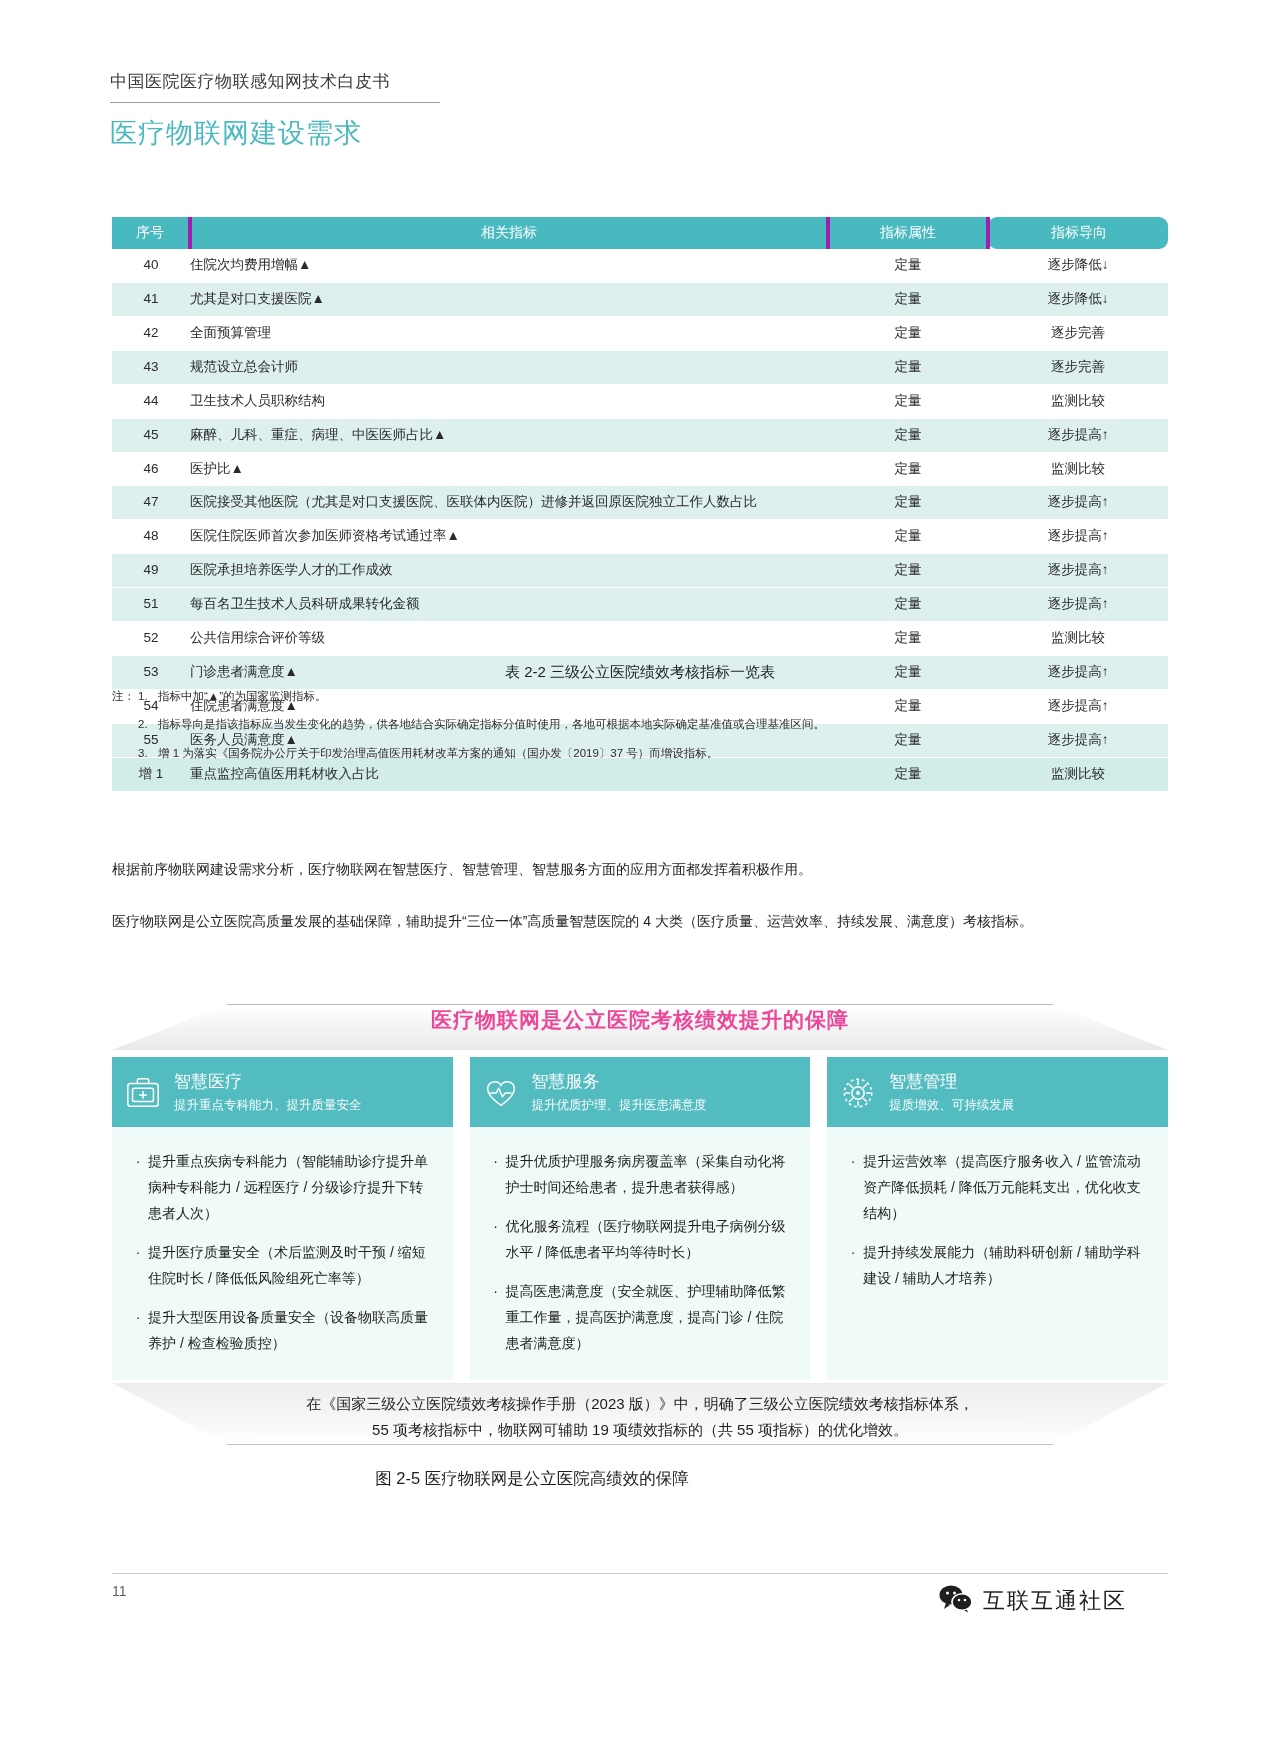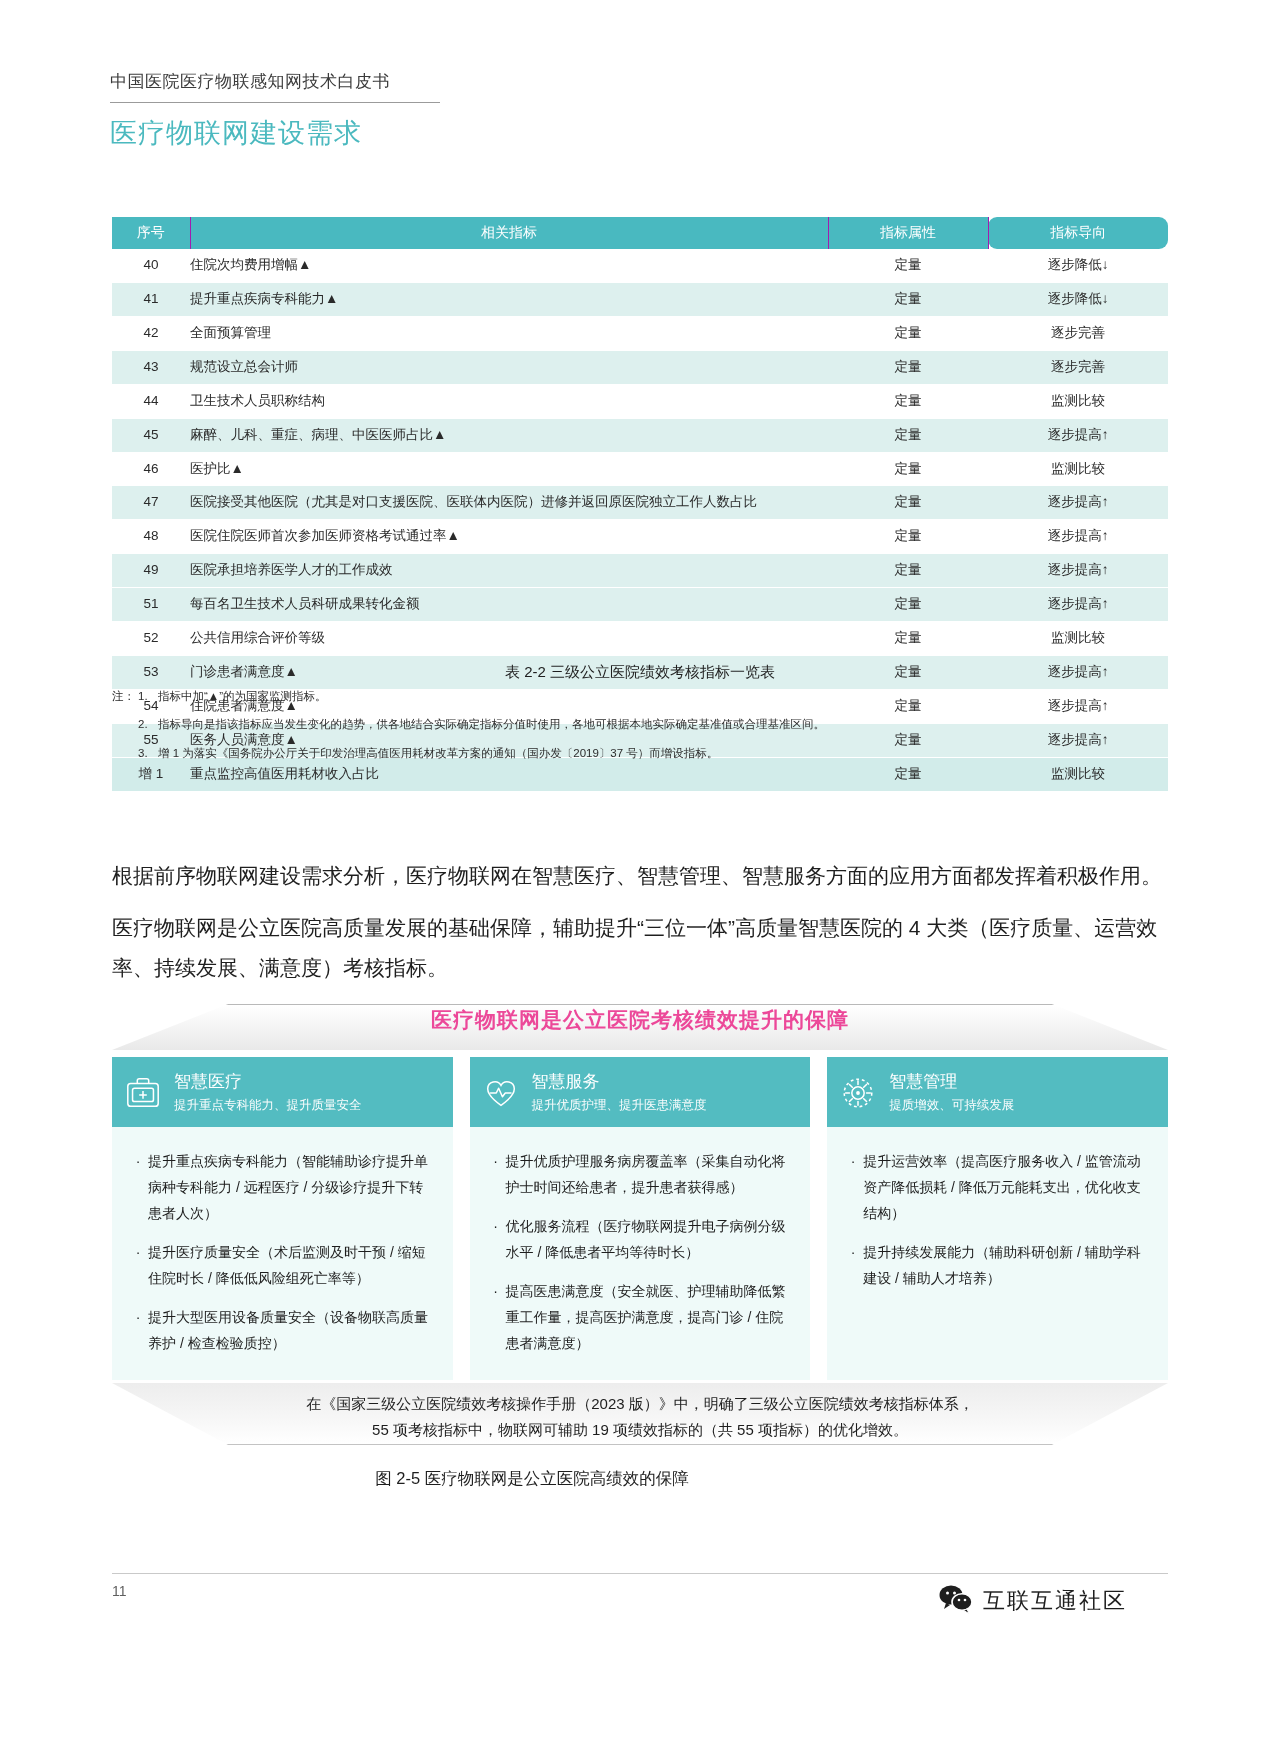--- a/index.html
+++ b/index.html
@@ -17,21 +17,21 @@
   .hdr{position:absolute;left:110px;top:70px;width:1060px;}
   .hdr-sub{font-size:17px;color:#3b3b3b;letter-spacing:.5px;}
   .hdr-rule{margin-top:9px;border-bottom:1px solid #9b9b9b;width:330px;}
   .hdr-title{margin-top:12px;font-size:27px;color:#4bb9bf;letter-spacing:1px;font-weight:400;}
 
   
   .tbl-wrap{position:absolute;left:112px;top:217px;width:1056px;}
   table.idx{border-collapse:collapse;width:1056px;table-layout:fixed;font-size:13.5px;}
   table.idx th{
     background:#49b9c0;color:#ffffff;font-weight:400;font-size:14px;
-    padding:7px 0;text-align:center;border-right:1px solid #a21caf;
+    padding:7px 0;text-align:center;border-right:4px solid #a21caf;
   }
   table.idx th:last-child{border-right:none;border-radius:9px;}
   table.idx td{
     padding:6px 0;border-bottom:1px solid #ffffff;
     color:#2a2a2a;line-height:1.55;
   }
   table.idx tr.odd td{background:#ffffff;}
   table.idx tr.even td{background:#ddf0ee;}
   table.idx tr.last td{background:#d2ecea;}
   td.c-no{text-align:center;width:78px;}
@@ -46,21 +46,21 @@
   .tbl-cap{position:absolute;left:0;top:663px;width:1280px;text-align:center;font-size:15px;color:#1e1e1e;}
 
   
   .notes{position:absolute;left:112px;top:688px;width:1070px;font-size:11.5px;color:#2c2c2c;line-height:1.5;}
   .notes .n-row{display:flex;margin-bottom:11px;}
   .notes .n-lead{width:26px;flex:0 0 26px;}
   .notes .n-num{width:20px;flex:0 0 20px;}
   .notes .n-txt{flex:1;}
 
   
-  .para{position:absolute;left:112px;width:1060px;font-size:21px;line-height:1.9;color:#1e1e1e;}
+  .para{position:absolute;left:112px;width:1060px;font-size:14px;line-height:1.9;color:#1e1e1e;}
   #para1{top:856px;}
   #para2{top:908px;}
 
   
   .banner{
     position:absolute;left:112px;top:1004px;width:1056px;height:46px;
   }
   .banner .trap{
     position:absolute;inset:0;
     background:linear-gradient(180deg,#ffffff 0%,#f2f2f2 60%,#e9e9e9 100%);
@@ -136,21 +136,21 @@
       </thead>
       <tbody id="tbl-body">
           <tr class="odd">
             <td class="c-no">40</td>
             <td class="c-name">住院次均费用增幅▲</td>
             <td class="c-attr">定量</td>
             <td class="c-dir">逐步降低↓</td>
           </tr>
           <tr class="even">
             <td class="c-no">41</td>
-            <td class="c-name">提升重点疾病专科能力▲</td>
+            <td class="c-name">尤其是对口支援医院▲</td>
             <td class="c-attr">定量</td>
             <td class="c-dir">逐步降低↓</td>
           </tr>
           <tr class="odd">
             <td class="c-no">42</td>
             <td class="c-name">全面预算管理</td>
             <td class="c-attr">定量</td>
             <td class="c-dir">逐步完善</td>
           </tr>
           <tr class="even">

